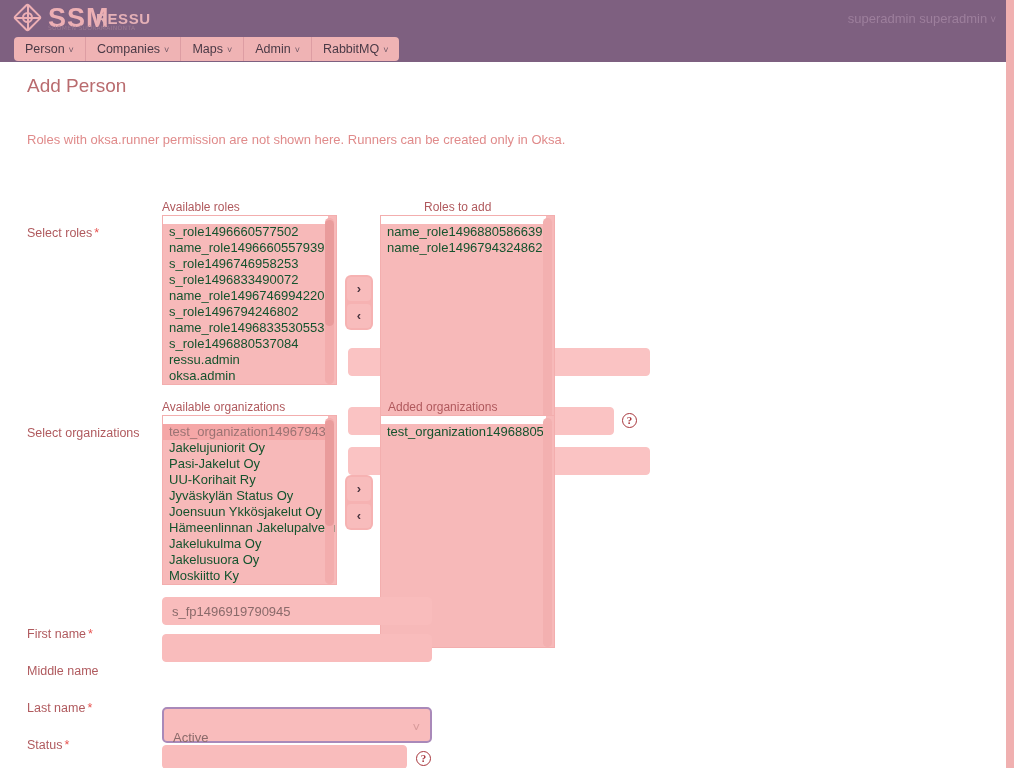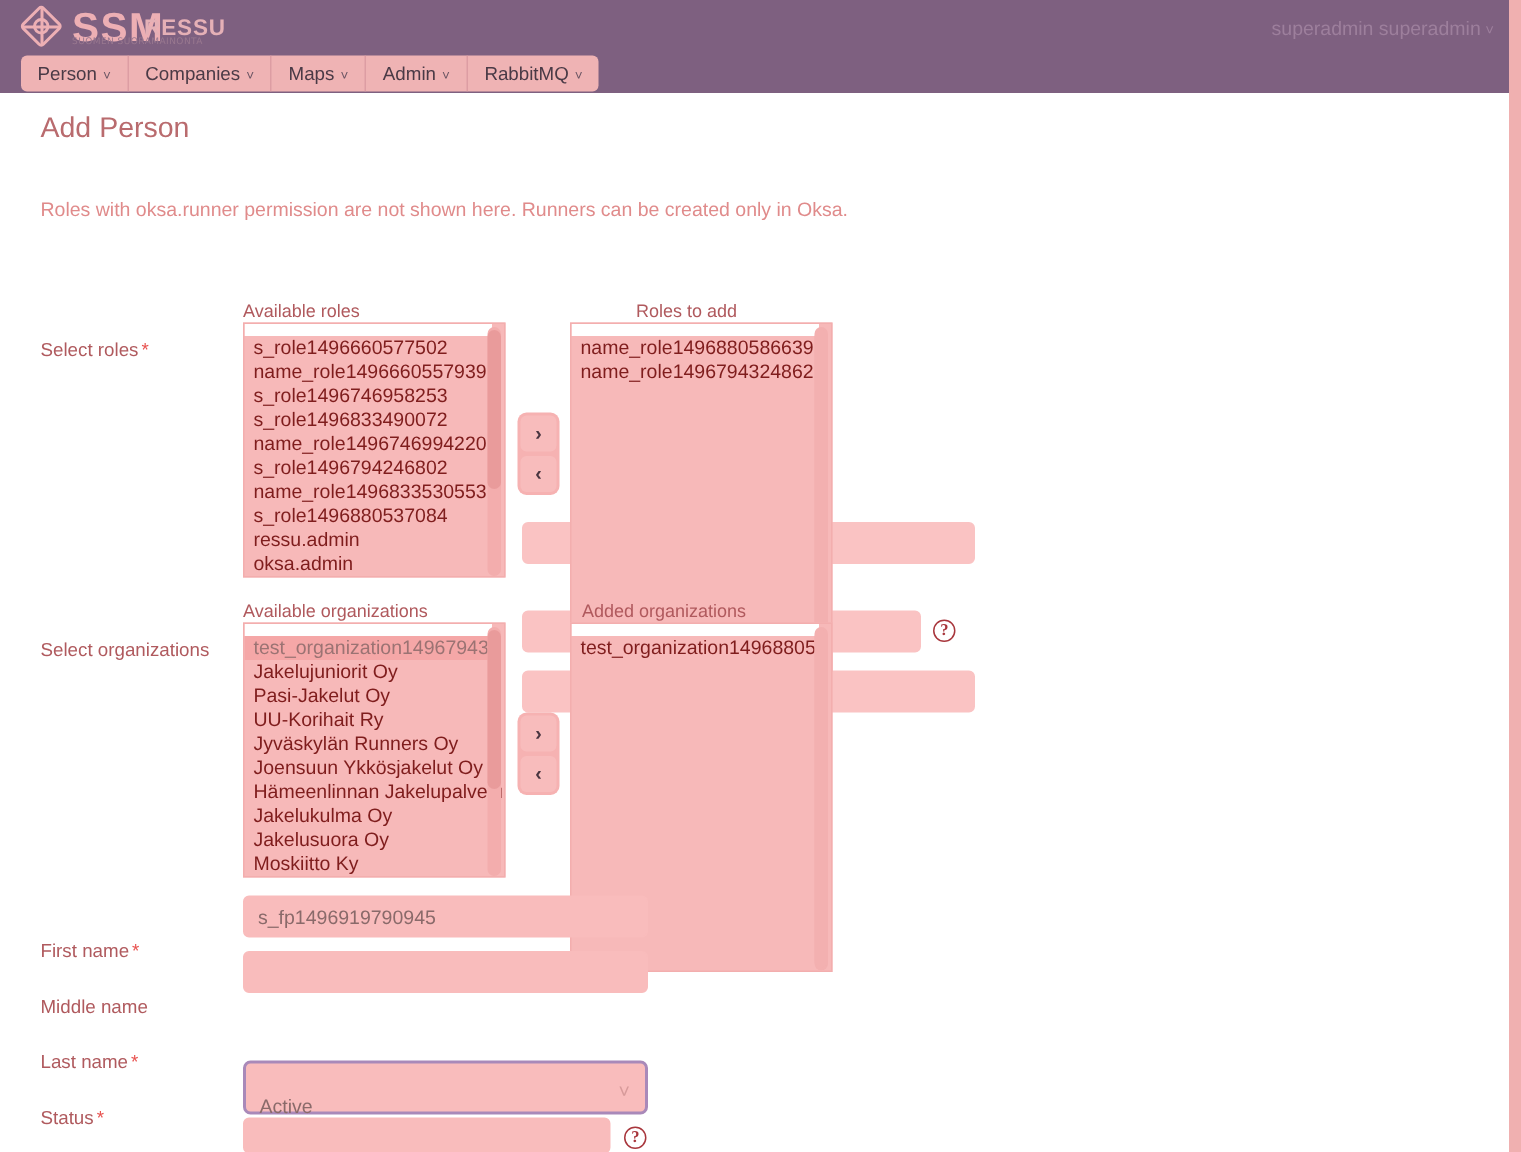--- a/index.html
+++ b/index.html
@@ -202,21 +202,21 @@
     position: absolute; left: 0; top: 0;
     height: 8px; background: #ffffff;
   }
   .dl-list {
     position: absolute; left: 0; top: 8px;
     margin: 0; padding: 0;
     list-style: none;
   }
   .dl-list li {
     font-size: 13px;
-    color: #7f1d1d;
+    color: #14532d;
     line-height: 16px;
     padding: 0 4px 0 6px;
     white-space: nowrap;
     cursor: pointer;
   }
   .dl-list li.sel { background: #f5a7a7; color: #9b7373; }
   .dl-scroll {
     position: absolute; top: 2px;
     width: 9px;
     background: #f3adad;
@@ -355,21 +355,21 @@
   </div>
 
   <div class="dl-caption" style="left:162px; top:338px;">Available organizations</div>
   <div class="dl-box" style="left:162px; top:353px; width:175px; height:170px;">
     <div class="toprule" style="width:165px;"></div>
     <ul class="dl-list" id="orgs-available" style="width:165px;">
         <li class="sel">test_organization14967943:</li>
         <li>Jakelujuniorit Oy</li>
         <li>Pasi-Jakelut Oy</li>
         <li>UU-Korihait Ry</li>
-        <li>Jyväskylän Runners Oy</li>
+        <li>Jyväskylän Status Oy</li>
         <li>Joensuun Ykkösjakelut Oy</li>
         <li>Hämeenlinnan Jakelupalvelu</li>
         <li>Jakelukulma Oy</li>
         <li>Jakelusuora Oy</li>
         <li>Moskiitto Ky</li>
       </ul>
     <div class="dl-scroll" style="right:2px; height:166px;">
       <div class="sthumb" style="top:2px; height:106px;"></div>
     </div>
   </div>

